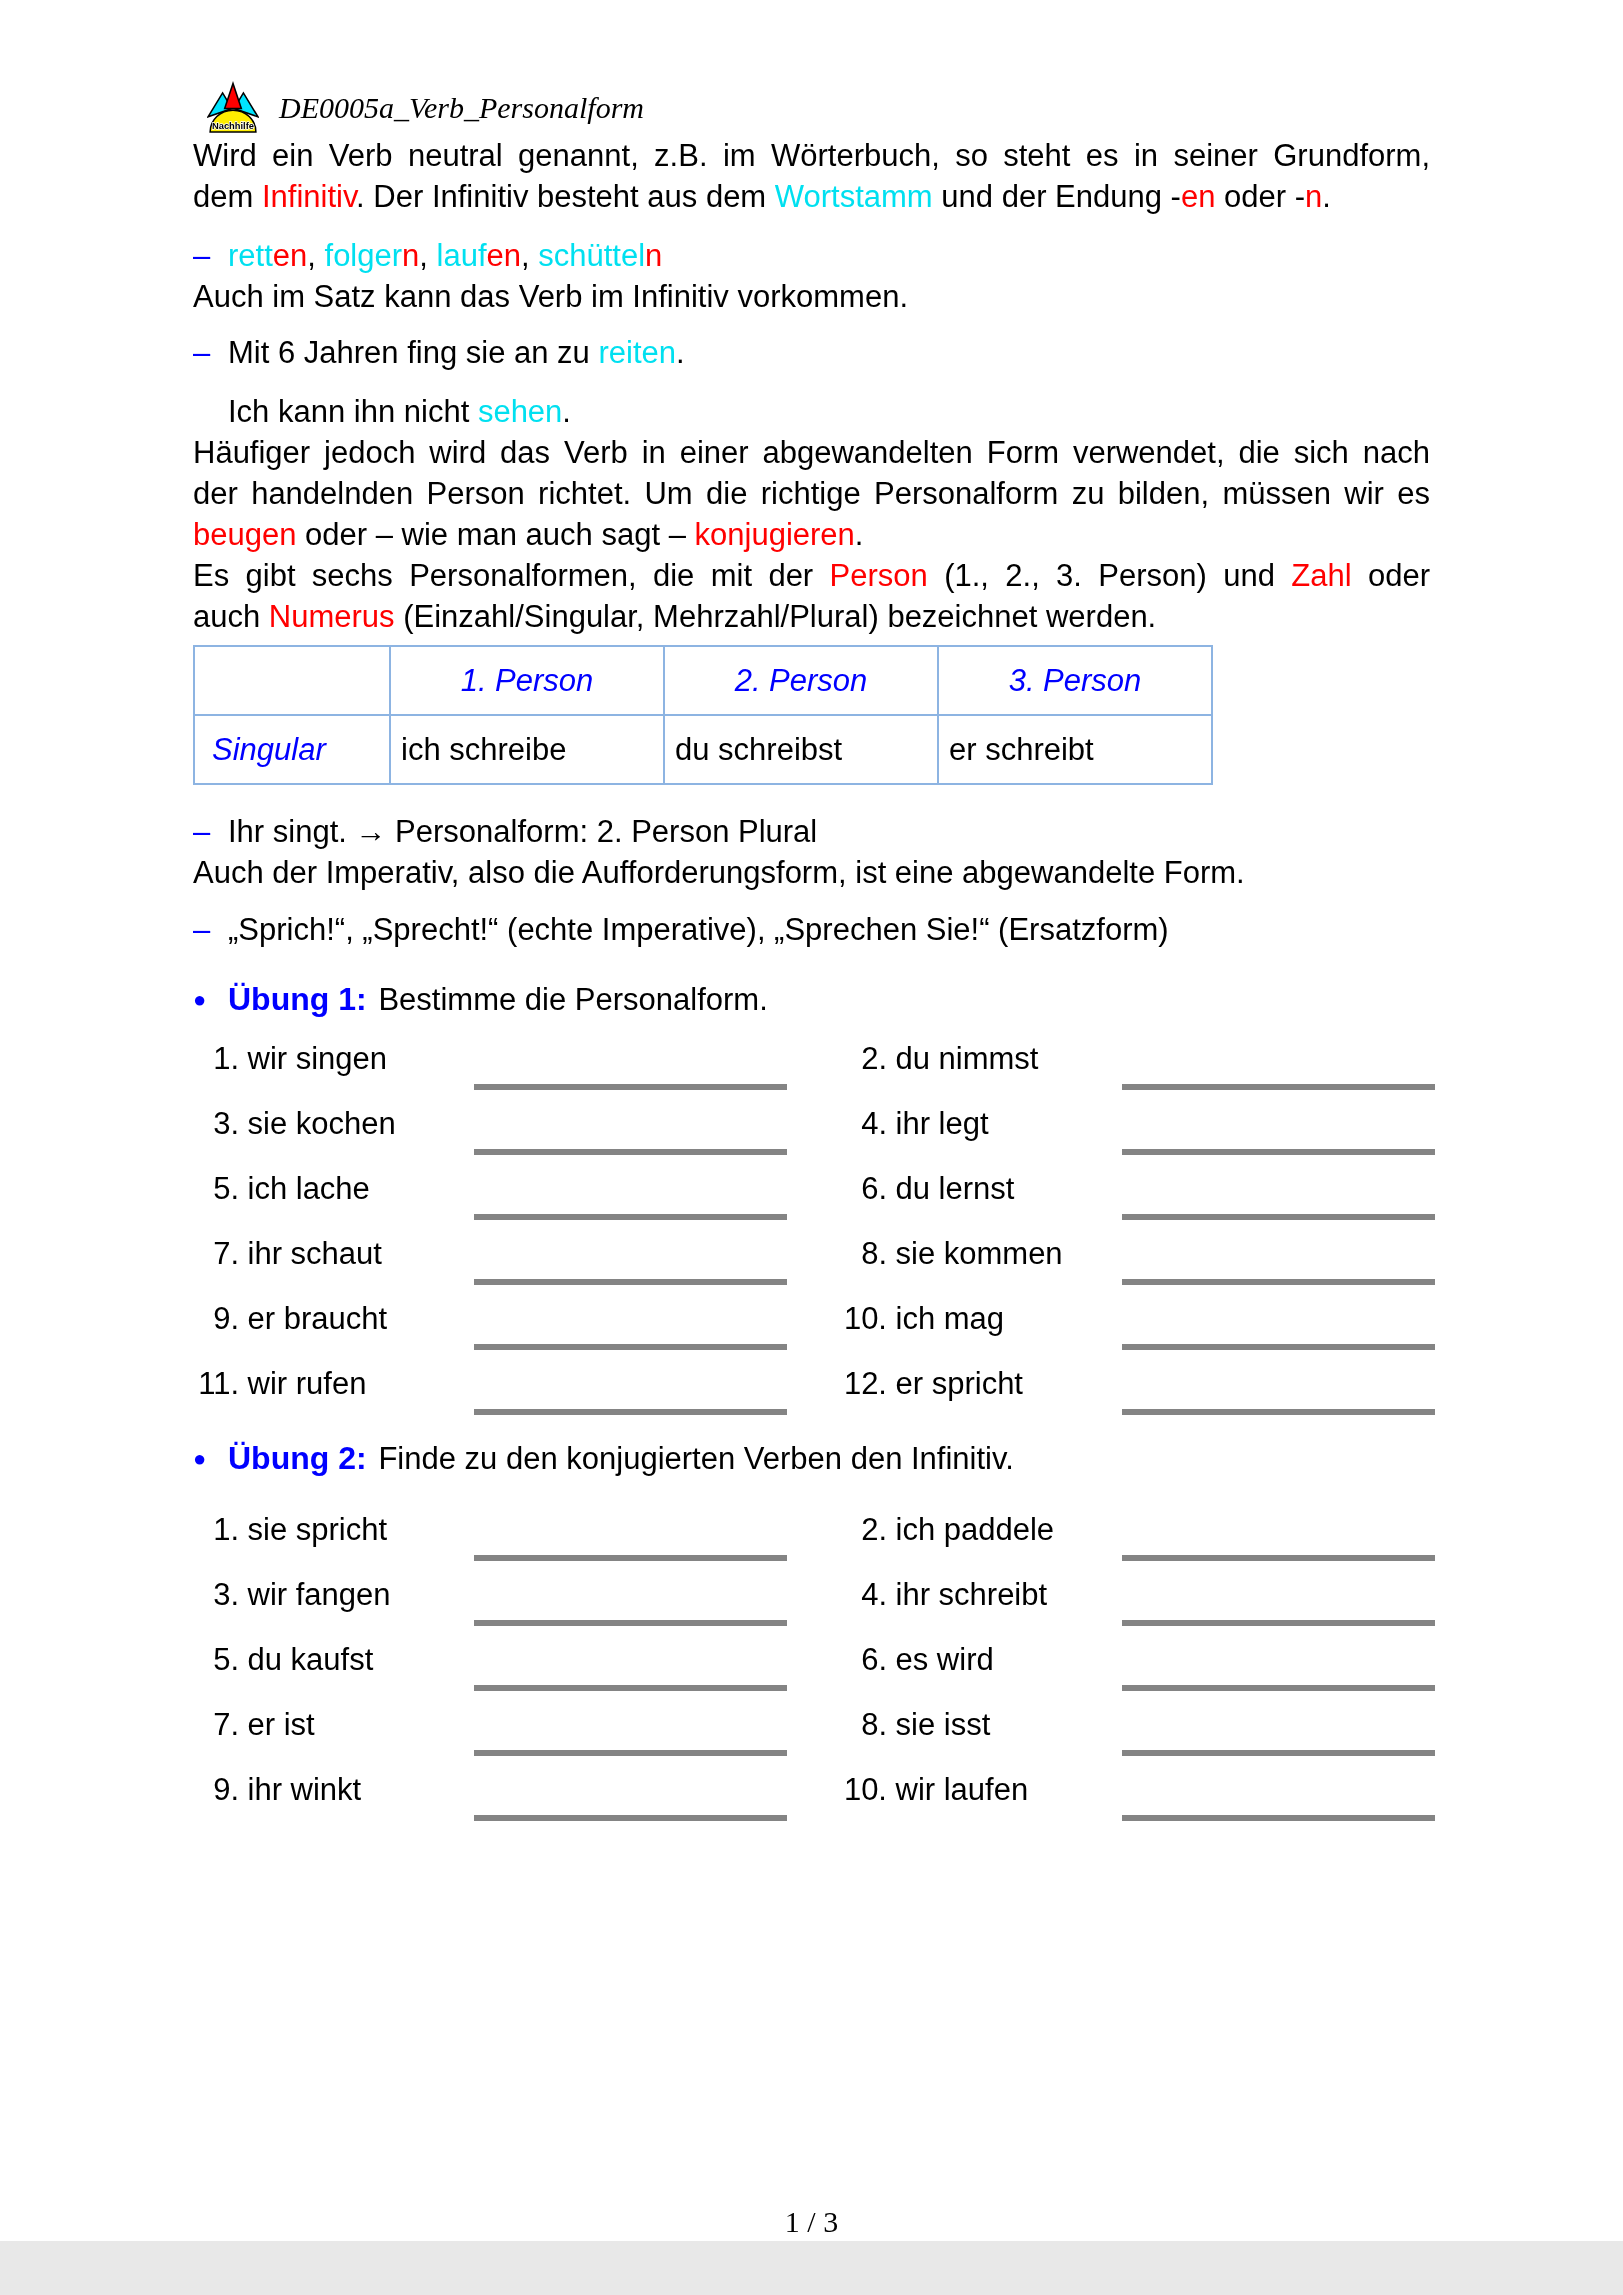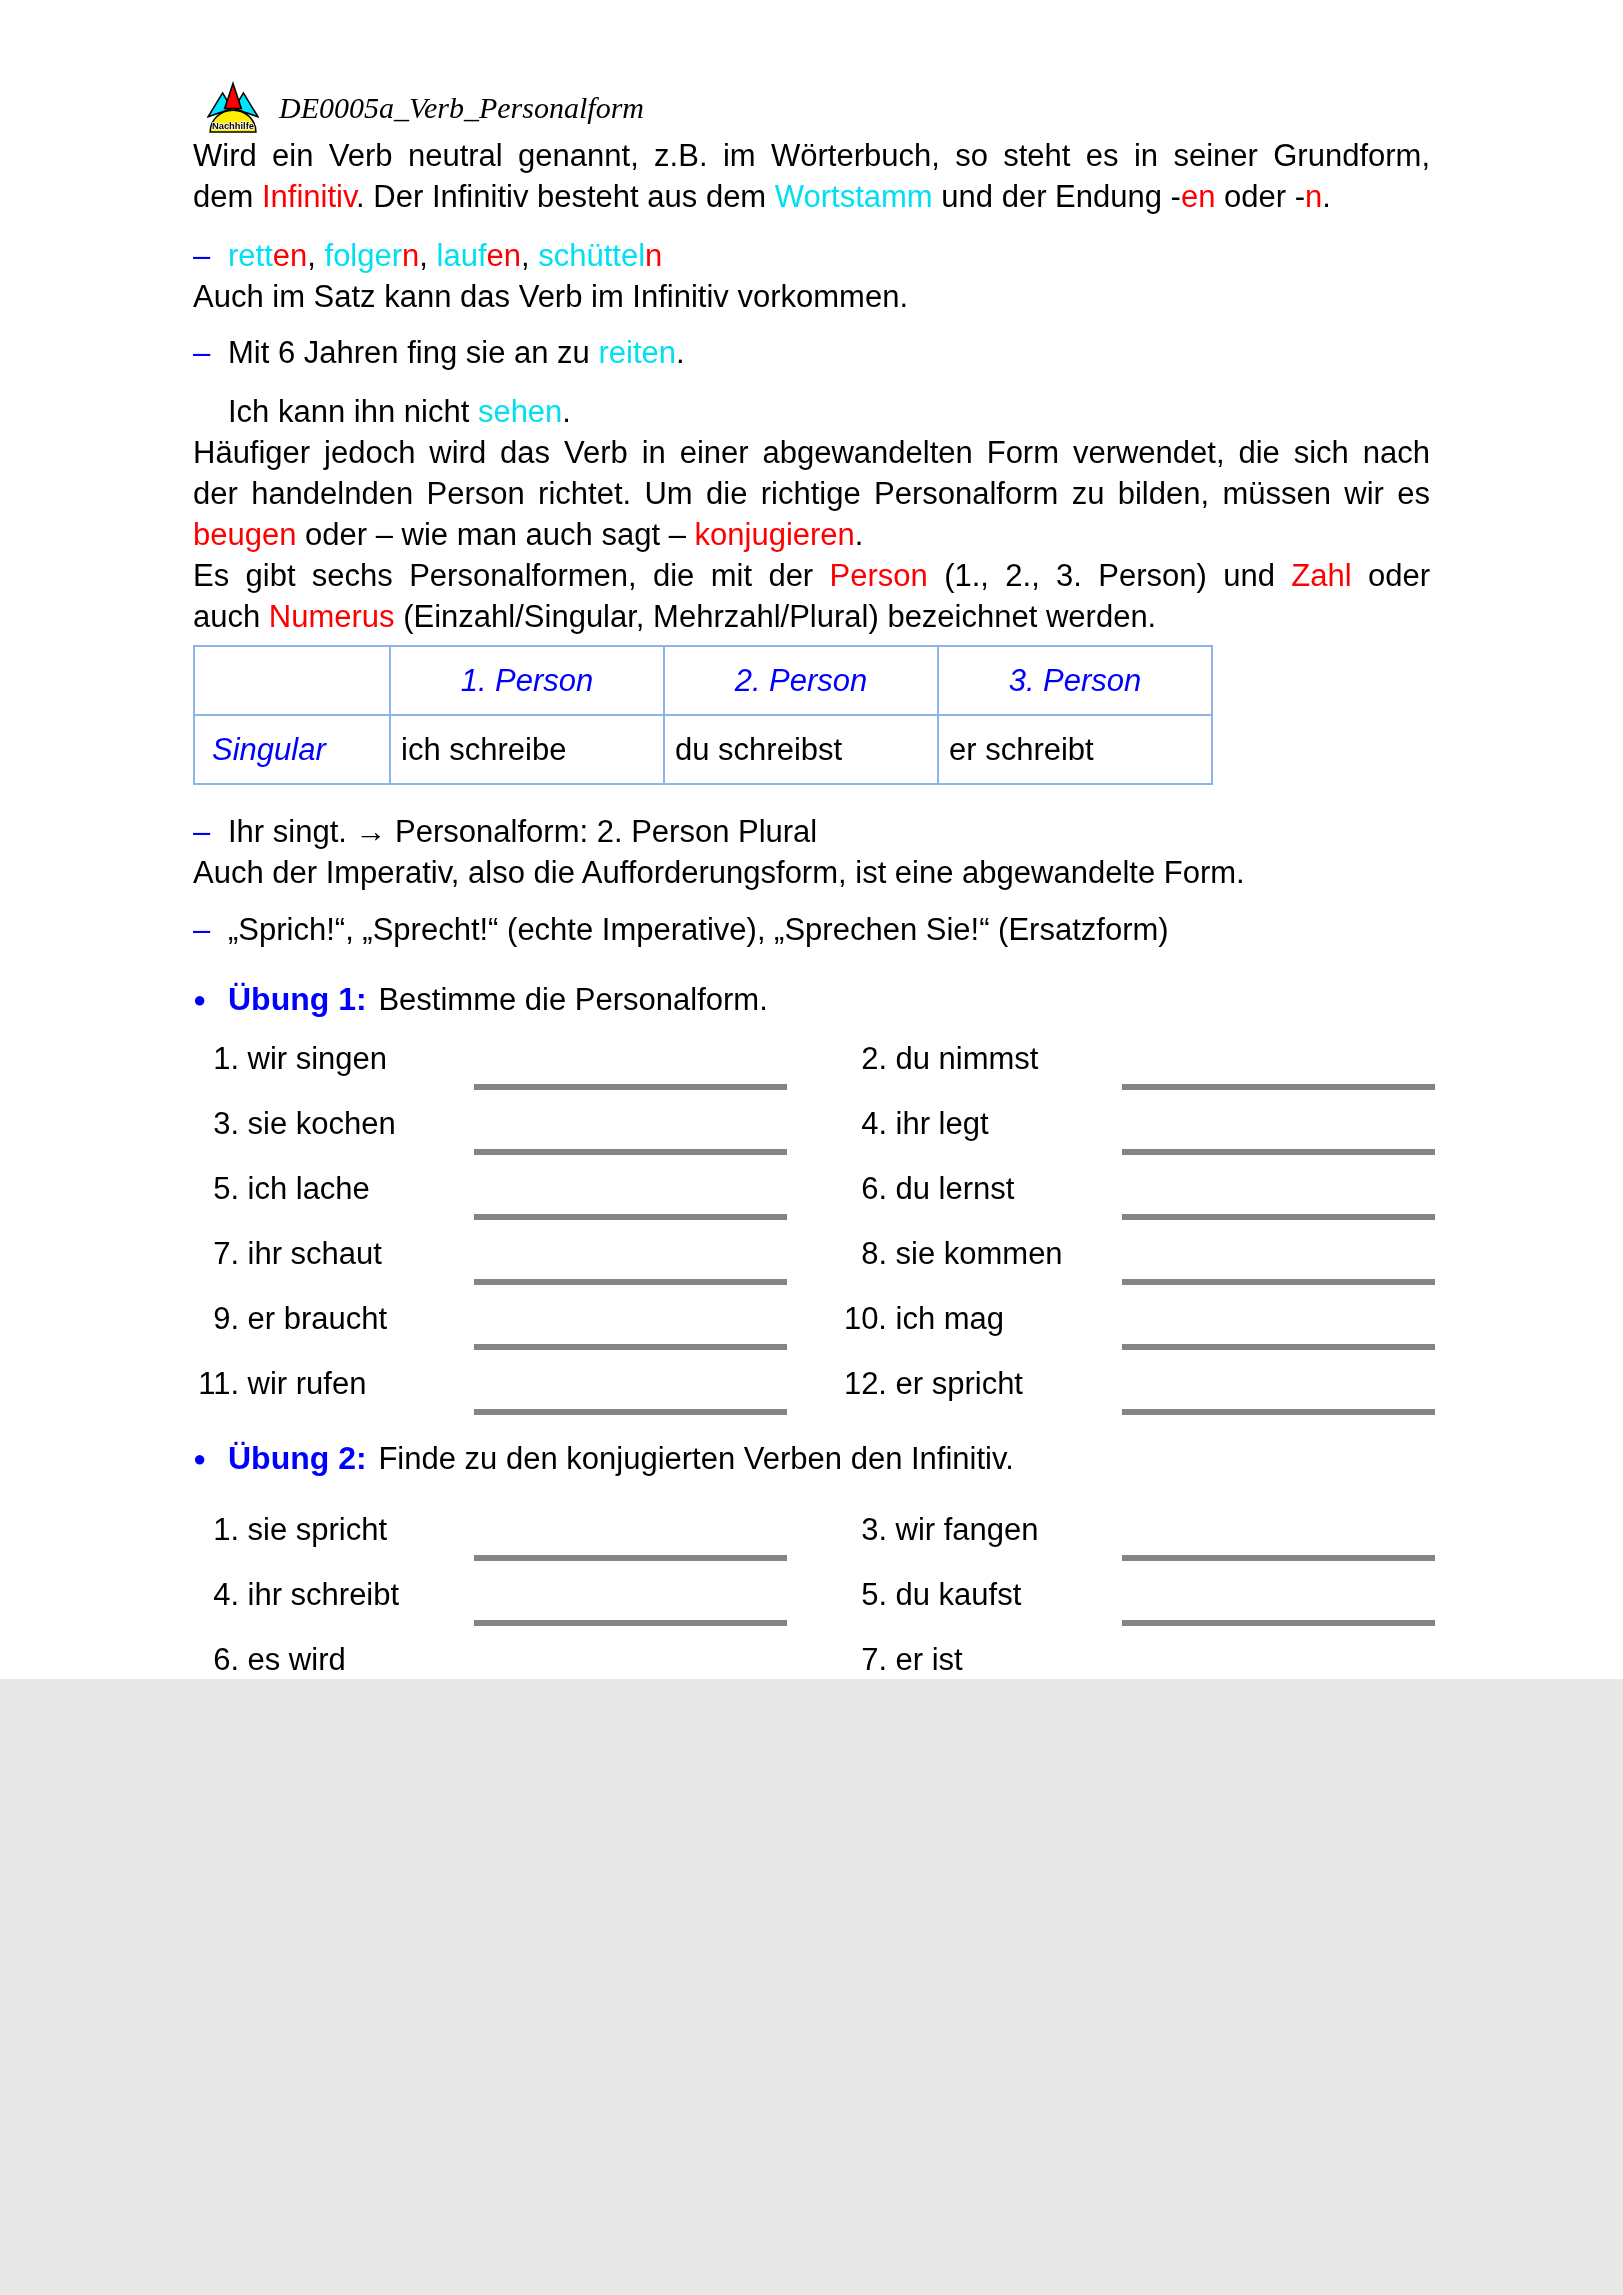--- a/index.html
+++ b/index.html
@@ -6,21 +6,21 @@
   :root{
     --red:#ff0000;
     --cyan:#00e0f0;
     --blue:#0000ff;
     --tbl-border:#8db4e2;
     --blank:#848484;
   }
   html,body{margin:0;padding:0;background:#e8e8e8;}
   .page{
     position:relative;
-    width:1623px;height:1679px;
+    width:1623px;height:2241px;
     background:#ffffff;
     font-family:"Liberation Sans",sans-serif;
     font-size:31px;line-height:41px;color:#000;
     overflow:hidden;
   }
   .content{padding:0 193px;}
   
   .doc-header{display:flex;align-items:center;margin:79px 0 0 14.4px;height:56px;}
   .logo{width:52px;height:55px;flex:none;}
   .doc-id{margin-left:19.6px;font-family:"Liberation Serif",serif;font-style:italic;font-size:30px;color:#000;}
@@ -231,20 +231,24 @@
       <span class="ub-text">Finde zu den konjugierten Verben den Infinitiv.</span>
     </div>
 
     <div class="ex-grid second">
 
         <div class="ex-item">
           <span class="ex-num">1.</span><span class="ex-text">sie spricht</span>
           <span class="ex-blank"></span>
         </div>
 
+        <div class="ex-item">
+          <span class="ex-num">2.</span><span class="ex-text">ich paddele</span>
+          <span class="ex-blank"></span>
+        </div>
 
         <div class="ex-item">
           <span class="ex-num">3.</span><span class="ex-text">wir fangen</span>
           <span class="ex-blank"></span>
         </div>
 
         <div class="ex-item">
           <span class="ex-num">4.</span><span class="ex-text">ihr schreibt</span>
           <span class="ex-blank"></span>
         </div>

